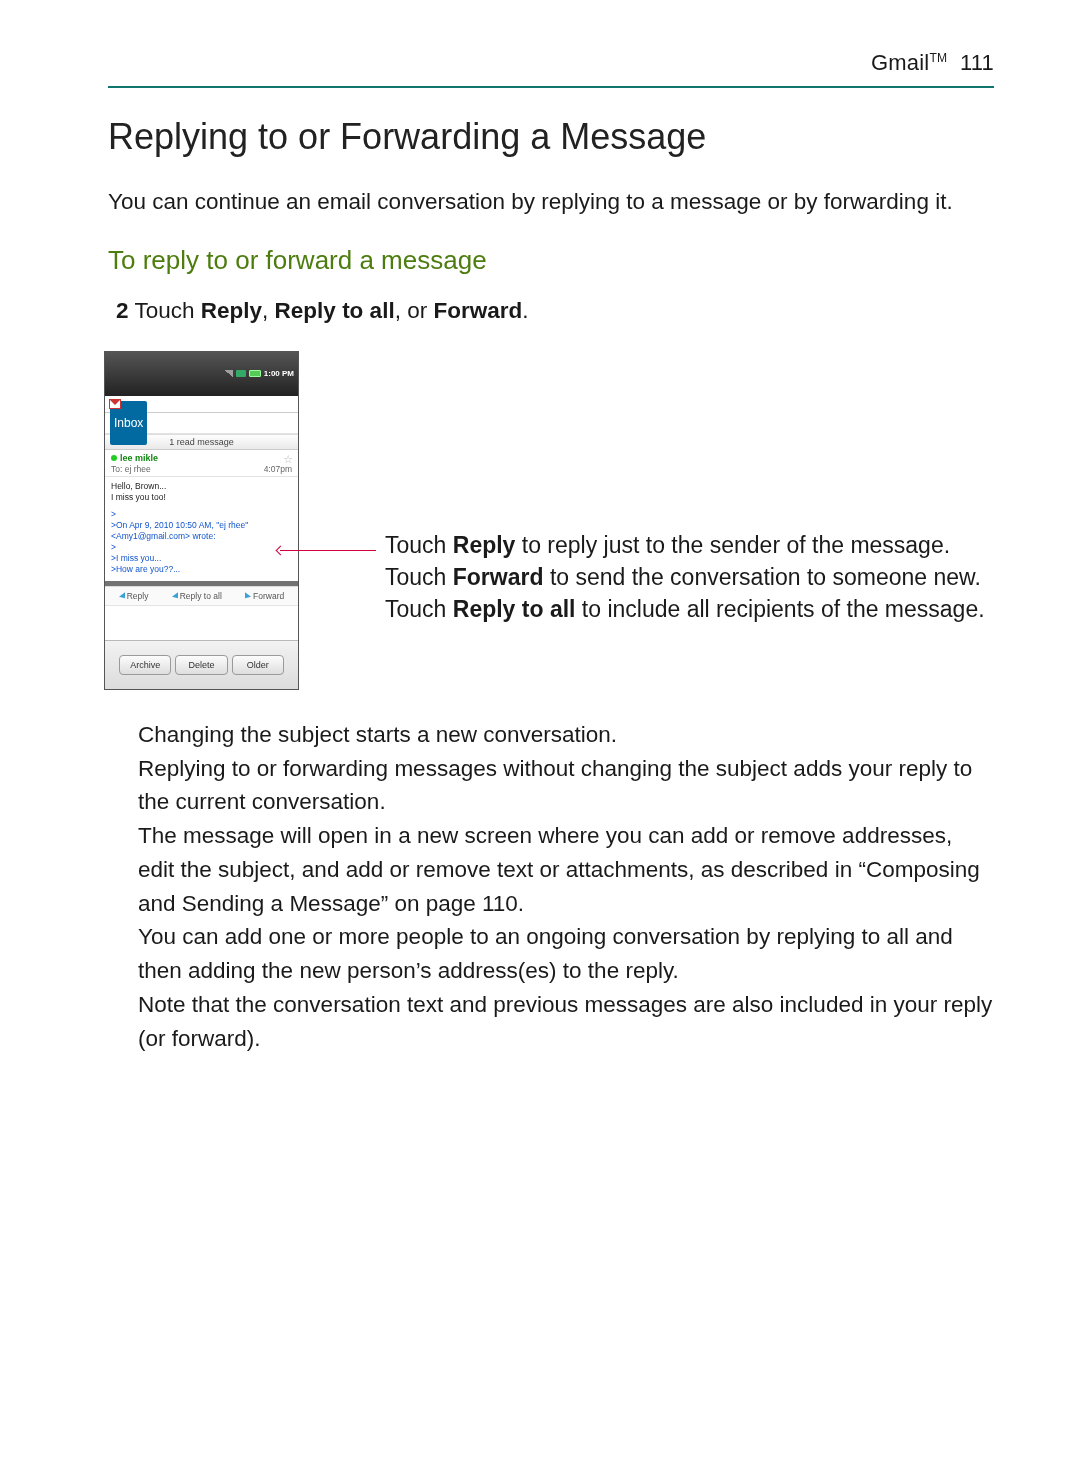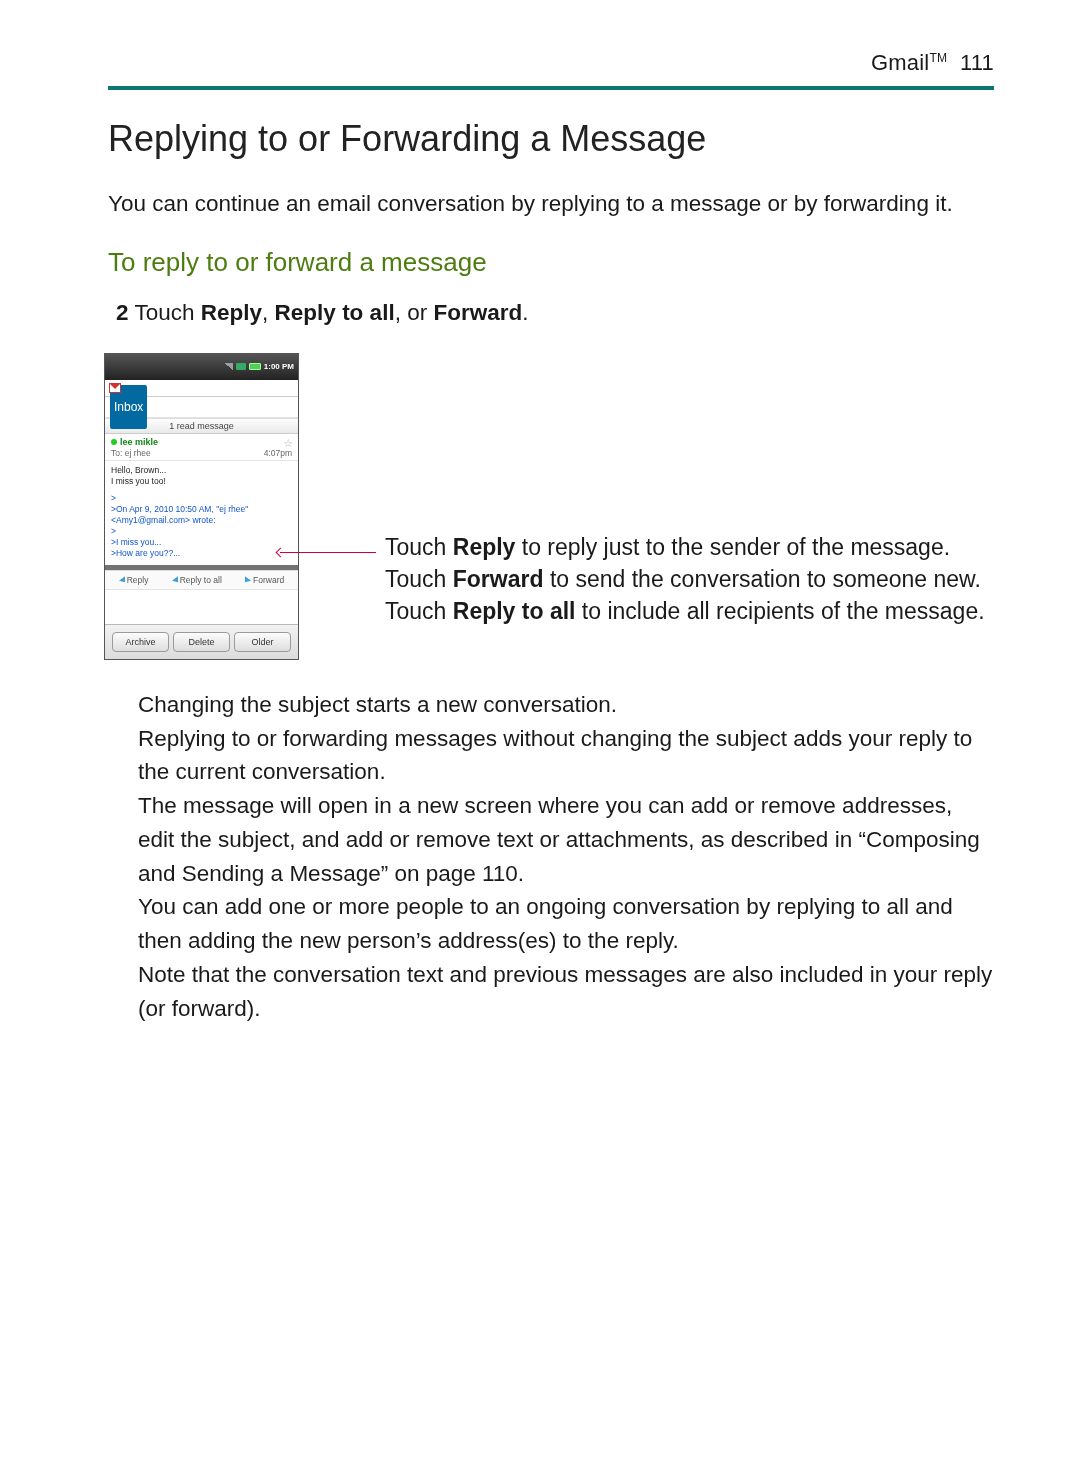--- a/index.html
+++ b/index.html
@@ -14,21 +14,21 @@
   .page {
     box-sizing: border-box;
     width: 1080px;
     min-height: 1460px;
     padding: 50px 86px 60px 108px;
   }
   .running-head {
     text-align: right;
     font-size: 22px;
     padding-bottom: 10px;
-    border-bottom: 4px solid #0f766e;
+    border-bottom: 2px solid #0f766e;
     margin-bottom: 28px;
     letter-spacing: .2px;
   }
   .running-head sup { font-size: .55em; vertical-align: super; }
   .page-title {
     font-size: 36px;
     font-weight: 400;
     margin: 10px 0 28px 0;
     color: #222;
   }
@@ -69,21 +69,21 @@
     position: relative;
     margin-right: 6px;
   }
   .statusbar {
     height: 20px;
     background: linear-gradient(#555, #222);
     color: #fff;
     display: flex;
     align-items: center;
     justify-content: flex-end;
-    padding: 3px 4px;
+    padding: 12px 4px;
     gap: 3px;
     font-size: 8px;
     font-weight: 700;
   }
   .sb-sig  { width: 9px; height: 7px; background: linear-gradient(to top right, transparent 50%, #9e9e9e 50%); }
   .sb-3g   { width: 10px; height: 7px; background: #3a6; border-radius: 1px; }
   .sb-batt { width: 12px; height: 7px; background: #5c5; border: 1px solid #9f9; border-radius: 1px; box-sizing: border-box; }
   .toolbar {
     display: flex; align-items: center; gap: 4px;
     padding: 3px 4px;
@@ -133,21 +133,21 @@
   }
   .arrow {
     width:0;height:0;
     border-top:3px solid transparent;
     border-bottom:3px solid transparent;
   }
   .arrow.reply   { border-right:6px solid #3aa0d8; transform: skewY(-12deg); }
   .arrow.forward { border-left:6px solid #3aa0d8; transform: skewY(12deg); }
   .spacer { height:34px; background:#fff; }
   .bottom-buttons {
-    display:flex; gap:4px; padding:7px; background:linear-gradient(#f2f2f2,#dcdcdc); border-top:1px solid #b8b8b8;
+    display:flex; gap:4px; padding:14px; background:linear-gradient(#f2f2f2,#dcdcdc); border-top:1px solid #b8b8b8;
   }
   .bbtn {
     flex:1; text-align:center; font-size:9px; color:#333;
     background:linear-gradient(#fcfcfc,#dedede);
     border:1px solid #9a9a9a; border-radius:4px; padding:4px 0;
   }
 
   .callout-connector {
     position:absolute;
     left: 176px; 

